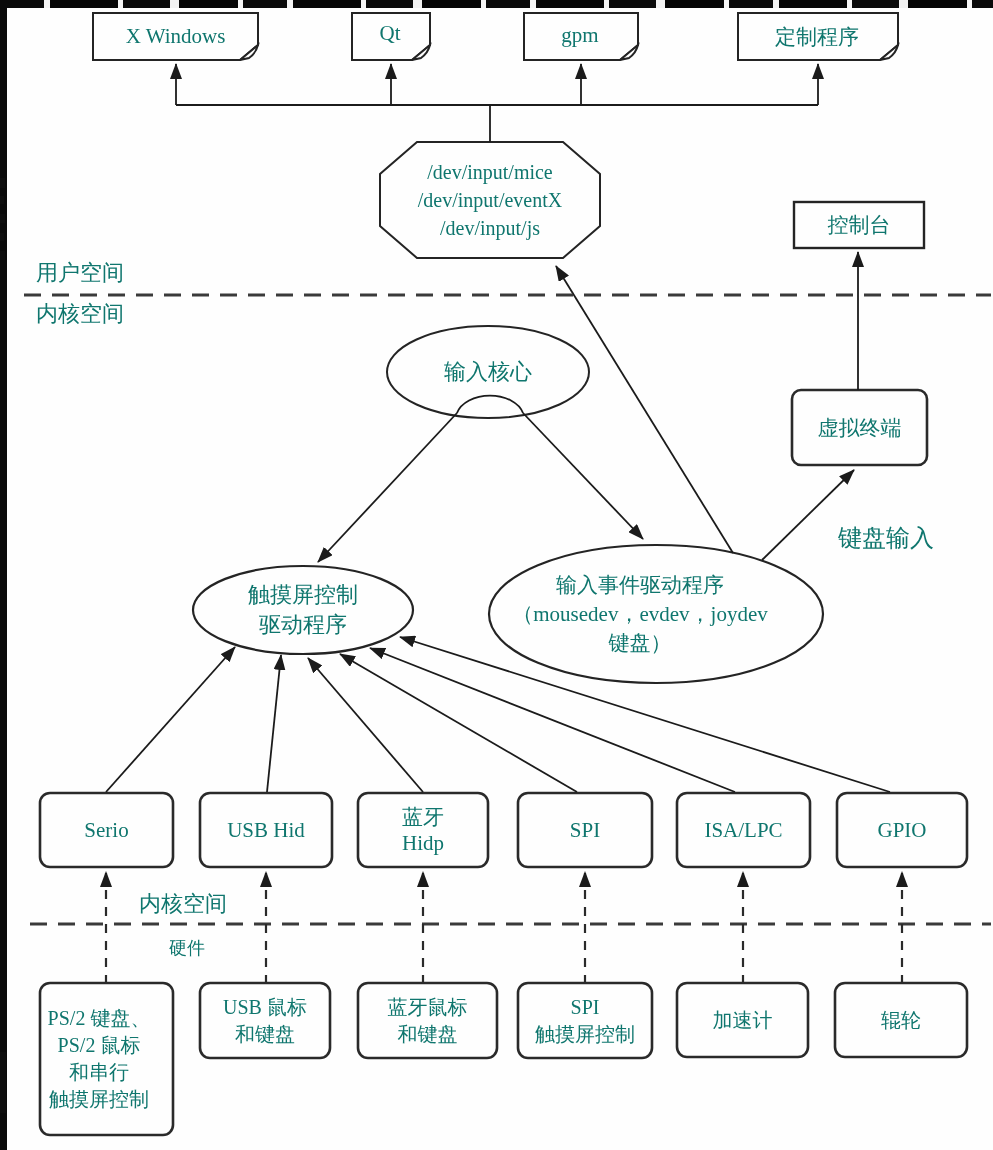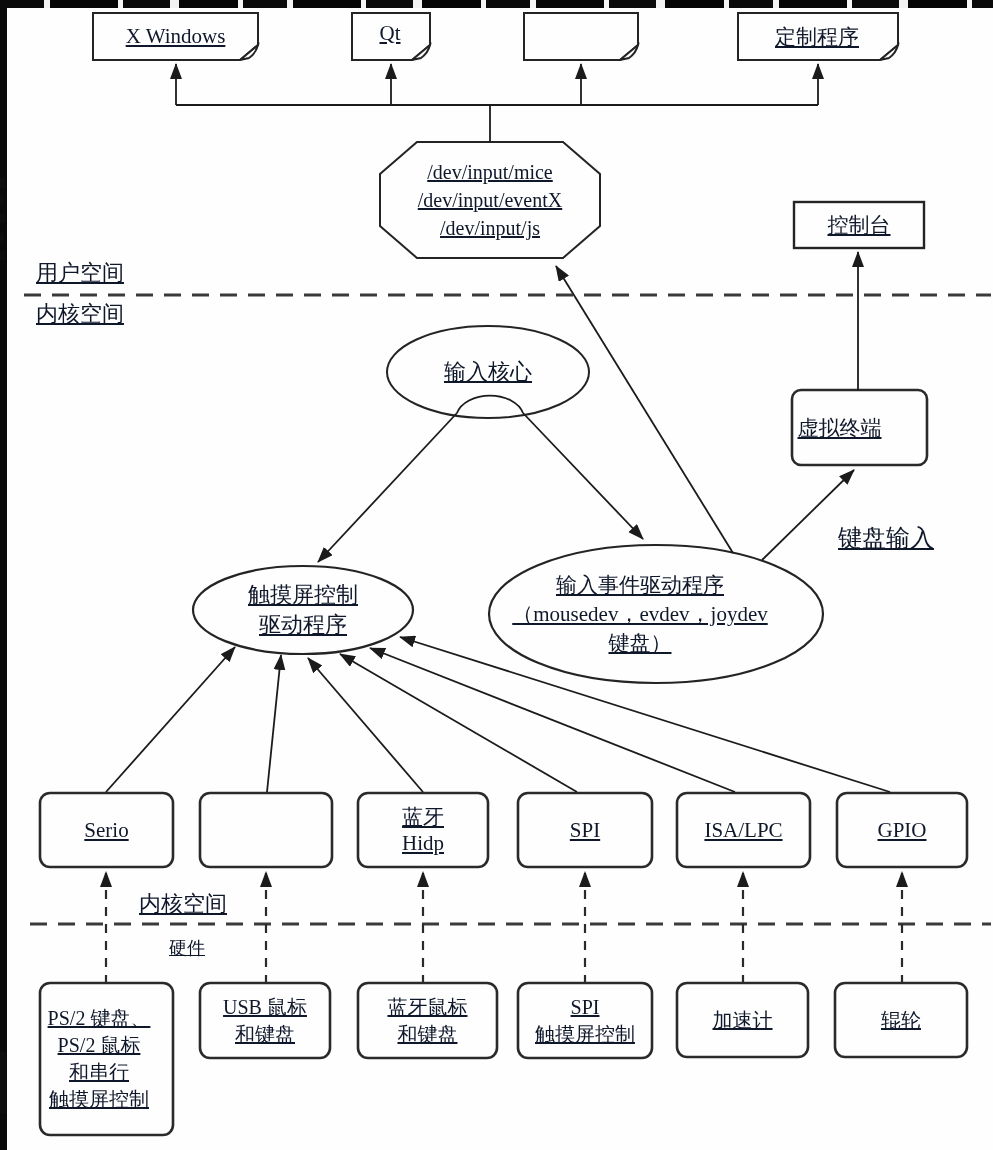--- a/index.html
+++ b/index.html
@@ -3,21 +3,21 @@
 <meta charset="utf-8">
 <style>
   html,body{margin:0;padding:0;background:#e8e8e8;}
   #stage{
     position:relative;width:993px;height:1150px;background:#fefefe;
     font-family:"Liberation Serif","DejaVu Serif",serif;color:#1b1b1b;overflow:hidden;
   }
   #diagram-svg{position:absolute;left:0;top:0;}
   .label{
     position:absolute;display:flex;align-items:center;justify-content:center;
-    text-align:center;white-space:pre-line;color:#0f172a;pointer-events:none;text-decoration:underline;
+    text-align:center;white-space:pre-line;color:#0f766e;pointer-events:none;
   }
   .lbl-left{justify-content:flex-start;text-align:left;}
   .scan-top{
     position:absolute;left:0;top:0;width:993px;height:8px;
     background:repeating-linear-gradient(90deg,
       #0a0a0a 0 44px,#f4f4f4 44px 50px,
       #060606 50px 118px,#f6f6f6 118px 123px,
       #0a0a0a 123px 170px,#f2f2f2 170px 179px,
       #050505 179px 238px,#f6f6f6 238px 243px);
   }
@@ -116,34 +116,36 @@
       <path d="M266,984 V872" marker-end="url(#arr)"></path>
       <path d="M423,984 V872" marker-end="url(#arr)"></path>
       <path d="M585,984 V872" marker-end="url(#arr)"></path>
       <path d="M743,984 V872" marker-end="url(#arr)"></path>
       <path d="M902,984 V872" marker-end="url(#arr)"></path>
     </g>
   </svg>
 
   <div class="label" style="left:93px;top:13px;width:165px;height:47px;font-size:21px;">X Windows</div>
   <div class="label" style="left:352px;top:13px;width:76px;height:40px;font-size:21px;border-radius:12px;">Qt</div>
+  <div class="label" style="left:524px;top:13px;width:112px;height:45px;font-size:21px;">gpm</div>
   <div class="label" style="left:738px;top:13px;width:158px;height:47px;font-size:21px;">定制程序</div>
   <div class="label" style="left:380px;top:148px;width:220px;height:104px;font-size:20px;line-height:28px;">/dev/input/mice
 /dev/input/eventX
 /dev/input/js</div>
   <div class="label" style="left:794px;top:202px;width:130px;height:46px;font-size:21px;">控制台</div>
   <div class="label" style="left:387px;top:326px;width:202px;height:92px;font-size:22px;">输入核心</div>
-  <div class="label" style="left:772px;top:390px;width:135px;height:75px;font-size:21px;text-align:right;">虚拟终端</div>
+  <div class="label" style="left:792px;top:390px;width:135px;height:75px;font-size:21px;text-align:right;">虚拟终端</div>
   <div class="label" style="left:193px;top:566px;width:220px;height:88px;font-size:22px;line-height:30px;">触摸屏控制
 驱动程序</div>
   <div class="label" style="left:473px;top:545px;width:334px;height:138px;font-size:21px;line-height:29px;">输入事件驱动程序
 （mousedev，evdev，joydev
 键盘）</div>
 
   <div class="label" style="left:40px;top:793px;width:133px;height:74px;font-size:21px;">Serio</div>
+  <div class="label" style="left:200px;top:793px;width:132px;height:74px;font-size:21px;">USB Hid</div>
   <div class="label" style="left:358px;top:793px;width:130px;height:74px;font-size:21px;line-height:26px;">蓝牙
 Hidp</div>
   <div class="label" style="left:518px;top:793px;width:134px;height:74px;font-size:21px;">SPI</div>
   <div class="label" style="left:677px;top:793px;width:133px;height:74px;font-size:21px;">ISA/LPC</div>
   <div class="label" style="left:837px;top:793px;width:130px;height:74px;font-size:21px;">GPIO</div>
 
   <div class="label" style="left:40px;top:983px;width:118px;height:152px;font-size:20px;line-height:27px;">PS/2 键盘、
 PS/2 鼠标
 和串行
 触摸屏控制</div>

